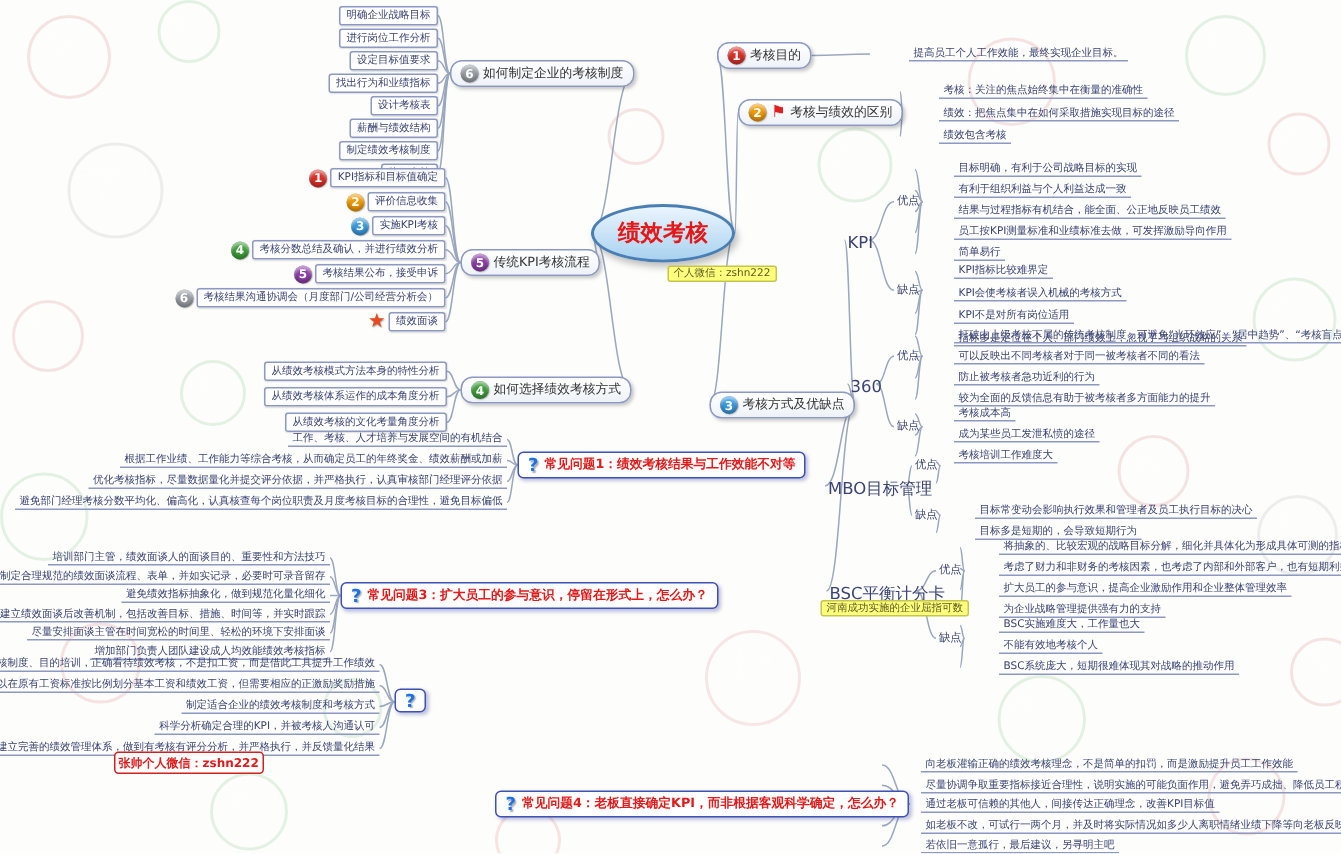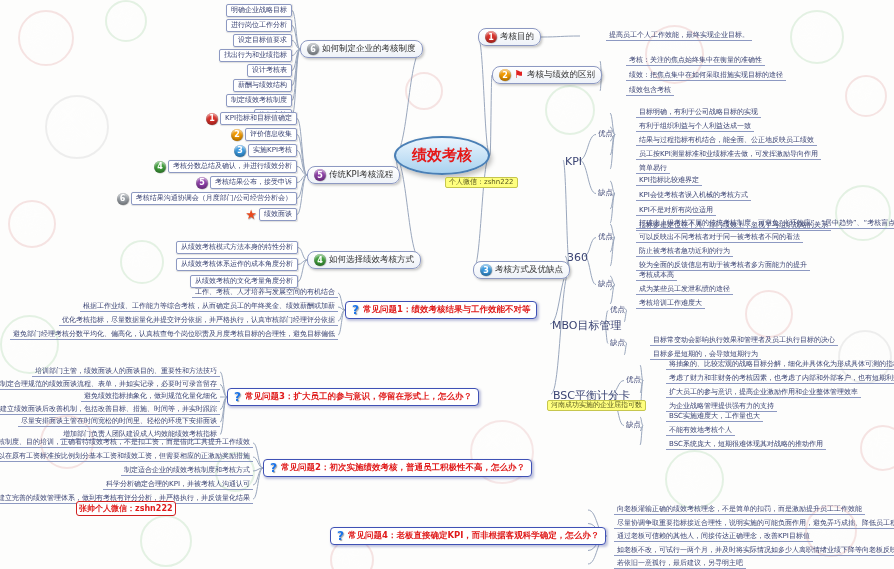--- a/index.html
+++ b/index.html
@@ -321,21 +321,20 @@
     <span class="leaf">培训部门主管，绩效面谈人的面谈目的、重要性和方法技巧</span>
     <span class="leaf">制定合理规范的绩效面谈流程、表单，并如实记录，必要时可录音留存</span>
     <span class="leaf">避免绩效指标抽象化，做到规范化量化细化</span>
     <span class="leaf">建立绩效面谈后改善机制，包括改善目标、措施、时间等，并实时跟踪</span>
     <span class="leaf">尽量安排面谈主管在时间宽松的时间里、轻松的环境下安排面谈</span>
     <span class="leaf">增加部门负责人团队建设成人均效能绩效考核指标</span>
   </div>
 
   <div class="qnode" id="node-q2" style="left:263px;top:459px;">
     <span class="qicon">?</span>
-    <span>常见问题2：初次实施绩效考核，普通员工积极性不高，怎么办？</span>
   </div>
   <div class="list left-list" style="right:641px;top:438px;gap:4px;">
     <span class="leaf">加强绩效考核制度、目的培训，正确看待绩效考核，不是扣工资，而是借此工具提升工作绩效</span>
     <span class="leaf">根据企业实际情况，可以在原有工资标准按比例划分基本工资和绩效工资，但需要相应的正激励奖励措施</span>
     <span class="leaf">制定适合企业的绩效考核制度和考核方式</span>
     <span class="leaf">科学分析确定合理的KPI，并被考核人沟通认可</span>
     <span class="leaf">建立完善的绩效管理体系，做到有考核有评分分析，并严格执行，并反馈量化结果</span>
   </div>
 
   <div class="wm" style="left:76px;top:501px;">张帅个人微信：zshn222</div>

